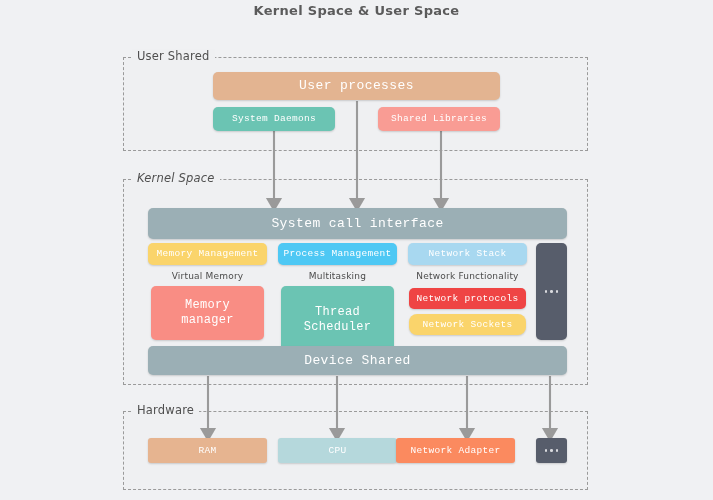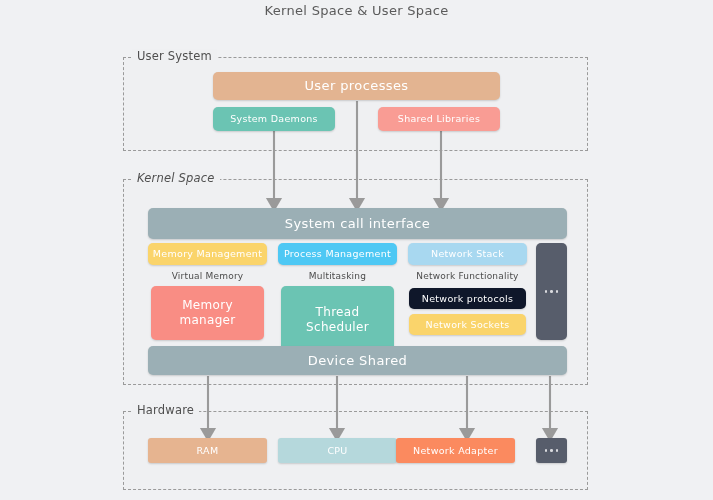--- a/index.html
+++ b/index.html
@@ -10,21 +10,21 @@
     font-family: "DejaVu Sans", "Liberation Sans", sans-serif;
     position: relative;
     overflow: hidden;
     color: #4a4a4a;
   }
 
   
   #title-block { position:absolute; left:0; top:0; width:713px; text-align:center; }
   #diagram-title {
     font-size: 13px; color: #5b5b5b; letter-spacing: .3px;
-    margin-top: 3px; font-weight: 400;
+    margin-top: 3px; font-weight: 700;
   }
   #diagram-subtitle {
     font-size: 8.5px; color: #b9bbbf; margin-top: 2px; letter-spacing: .2px;
   }
 
   
   .zone {
     position: absolute;
     border: 1px dashed #9a9a9a;
     background: #eff0f2;
@@ -51,20 +51,21 @@
     color: #ffffff;
     display: flex;
     align-items: center;
     justify-content: center;
     text-align: center;
     font-size: 9.5px;
     letter-spacing: .3px;
     box-shadow: 0 1px 2px rgba(0,0,0,0.16);
     line-height: 1.22;
     padding: 0 4px;
+    font-family: Liberation Mono, monospace;
   }
   .box.sharp { border-radius: 3px; }
   .box.big   { font-size: 13px; letter-spacing: .4px; }
   .box.med   { font-size: 12px; letter-spacing: .3px; }
 
   
   .caption {
     position: absolute;
     font-size: 9px;
     color: #4c4c4c;
@@ -86,21 +87,21 @@
   }
 </style>
 </head>
 <body>
 
 <div id="title-block">
   <div id="diagram-title">Kernel Space &amp; User Space</div>
 </div>
 
 <div class="zone" id="zone-user">
-  <span class="zone-label">User System</span>
+  <span class="zone-label">User Shared</span>
 </div>
 
 <div class="zone" id="zone-kernel">
   <span class="zone-label">Kernel Space</span>
 </div>
 
 <div class="zone" id="zone-hw">
   <span class="zone-label">Hardware</span>
 </div>
 
@@ -172,25 +173,25 @@
 <div class="box med" style="left:151px; top:286px; width:113px; height:54px; background:#f98d84; flex-direction:column;">
   <span>Memory</span>
   <span>manager</span>
 </div>
 
 <div class="box med" style="left:281px; top:286px; width:113px; height:68px; background:#6bc4b3; flex-direction:column;">
   <span>Thread</span>
   <span>Scheduler</span>
 </div>
 
-<div class="box" style="left:409px; top:288px; width:117px; height:21px; background:#0f172a;">
+<div class="box" style="left:409px; top:288px; width:117px; height:21px; background:#ef4444;">
   <span>Network protocols</span>
 </div>
 
-<div class="box" style="left:409px; top:314px; width:117px; height:21px; background:#fad46b;">
+<div class="box" style="left:409px; top:314px; width:117px; height:21px; background:#fad46b;border-radius:8px;">
   <span>Network Sockets</span>
 </div>
 
 <div class="box big" style="left:148px; top:346px; width:419px; height:29px; background:#9bafb5;">
   <span>Device Shared</span>
 </div>
 
 <div class="box sharp" style="left:148px; top:438px; width:119px; height:25px; background:#e6b490;">
   <span>RAM</span>
 </div>

